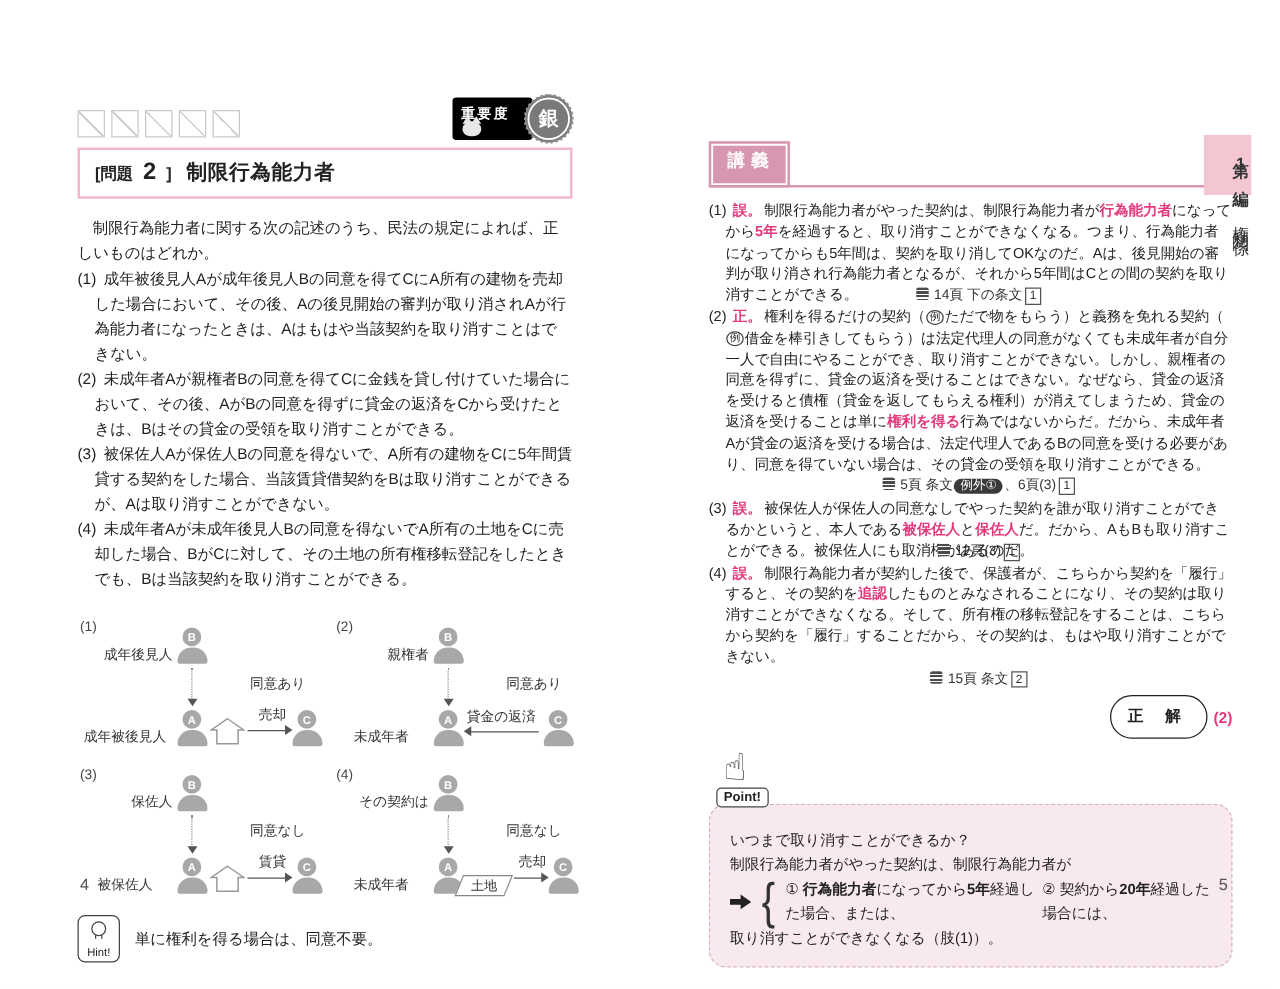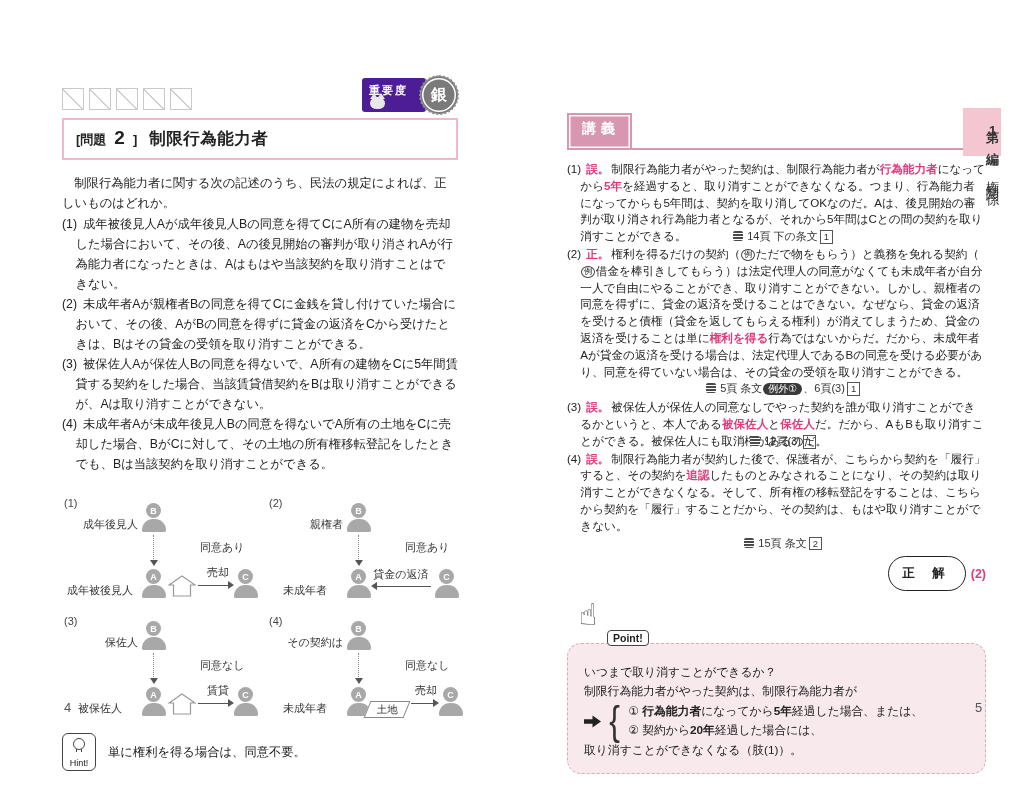--- a/index.html
+++ b/index.html
@@ -6,21 +6,21 @@
   body{width:1024px;height:791px;background:#fdfdfd;font-family:"Liberation Sans","DejaVu Sans",sans-serif;color:#222;}
   .canvas{position:relative;width:1024px;height:791px;background:#ffffff;overflow:hidden;}
 
   
   .page-left{position:absolute;left:62px;top:76px;width:396px;}
   .top-row{display:flex;justify-content:space-between;align-items:flex-start;height:40px;}
   .checkboxes{display:flex;gap:5px;margin-top:12px;}
   .checkbox{width:20px;height:20px;border:1px solid #c9c9c9;background:
     linear-gradient(45deg,transparent 47%,#cfcfcf 47%,#cfcfcf 52%,transparent 52%) #fff;}
   .importance{position:relative;width:96px;height:40px;}
-  .imp-rect{position:absolute;left:0;top:2px;width:64px;height:34px;background:#4c1d95;border-radius:3px;}
+  .imp-rect{position:absolute;left:0;top:2px;width:64px;height:34px;background:#000000;border-radius:3px;}
   .imp-label{position:absolute;left:7px;top:5px;color:#fff;font-size:11px;font-weight:bold;letter-spacing:2px;}
   .mascot{position:absolute;left:8px;bottom:3px;width:15px;height:12px;background:#e8e8e8;border-radius:50% 50% 45% 45%;}
   .mascot::before,.mascot::after{content:"";position:absolute;top:-4px;border-left:4px solid transparent;border-right:4px solid transparent;border-bottom:6px solid #e8e8e8;}
   .mascot::before{left:0;}.mascot::after{right:0;}
   .medal{position:absolute;right:0;top:0;width:38px;height:38px;border-radius:50%;background:#7a7a7a;color:#fff;display:grid;place-items:center;font-size:16px;font-weight:bold;box-shadow:inset 0 0 0 2px #7a7a7a, inset 0 0 0 3.5px #fff;outline:2px dotted #8f8f8f;outline-offset:-1px;}
   .problem-box{margin-top:2px;border:2px solid #f2b8c9;padding:7px 12px 8px;display:flex;align-items:baseline;gap:6px;background:#fff;}
   .problem-prefix{font-size:13px;font-weight:bold;}
   .problem-number{font-size:19px;font-weight:bold;margin:0 2px;}
   .problem-suffix{font-size:13px;font-weight:bold;}
   .problem-title{font-size:16.5px;font-weight:bold;margin-left:6px;letter-spacing:.5px;}
@@ -77,25 +77,25 @@
   .ref-inline{margin-top:-16.8px;}
   .ref-icon{display:inline-block;width:10px;height:10px;border-radius:2px;margin-right:4px;vertical-align:-1px;background:repeating-linear-gradient(180deg,#4a4a4a 0 2px,#fff 2px 3px) #4a4a4a;}
   .ref-badge{background:#3a3a3a;color:#fff;border-radius:8px;padding:0 5px 1px;font-size:10px;margin:0 1px;}
   .boxnum{display:inline-block;border:1px solid #555;font-size:9.5px;line-height:1.25;padding:0 3px;text-indent:0;margin-left:2px;}
   .answer-line{display:flex;justify-content:flex-end;align-items:center;gap:5px;margin-top:5px;}
   .answer-pill{border:1.6px solid #222;border-radius:999px;padding:8px 13px;font-size:12.5px;font-weight:bold;letter-spacing:7px;text-align:right;}
   .answer-value{color:#e23a7d;font-weight:bold;font-size:12.5px;}
 
   .point-section{position:relative;margin-top:52px;}
   .hand-icon{position:absolute;left:12px;top:-46px;font-size:30px;color:#555;font-family:"DejaVu Sans",sans-serif;}
-  .point-label{position:absolute;left:6px;top:-13px;background:#fff;border:1.3px solid #444;border-radius:4px;padding:1px 5px;font-size:10.5px;font-weight:bold;z-index:2;margin-left:34px;}
+  .point-label{position:absolute;left:6px;top:-13px;background:#fff;border:1.3px solid #444;border-radius:4px;padding:1px 5px;font-size:10.5px;font-weight:bold;z-index:2;}
   .point-box{background:#f8e9ed;border:1.5px dashed #d4aeba;border-radius:14px;padding:19px 16px 13px;font-size:11.8px;line-height:19px;}
   .point-bracket-row{display:flex;align-items:center;gap:7px;margin:1px 0;}
   .brace{font-size:40px;font-weight:200;line-height:.9;transform:scaleX(.8);color:#333;}
-  .point-items{display:flex;flex-direction:column;}
+  .point-items{display:flex;flex-direction:row;}
   .arrow-icon svg{display:block;}
 
   
   .side-tab{position:absolute;left:963px;top:108px;width:38px;}
   .tab-box{background:#f3c6d2;writing-mode:vertical-rl;text-orientation:upright;font-size:13px;font-weight:bold;color:#333;padding:12px 0;text-align:center;width:38px;letter-spacing:3px;}
   .tab-section{margin-top:14px;writing-mode:vertical-rl;text-orientation:upright;font-size:13px;color:#333;text-align:center;width:38px;letter-spacing:4px;}
 </style>
 </head>
 <body>
 

